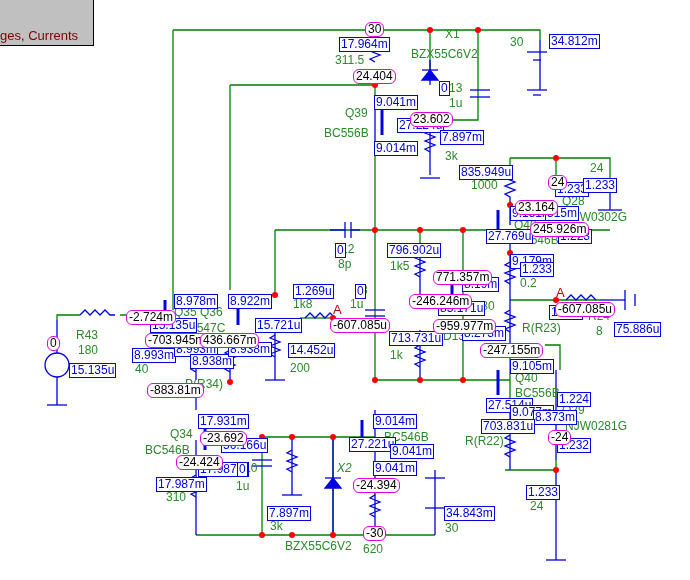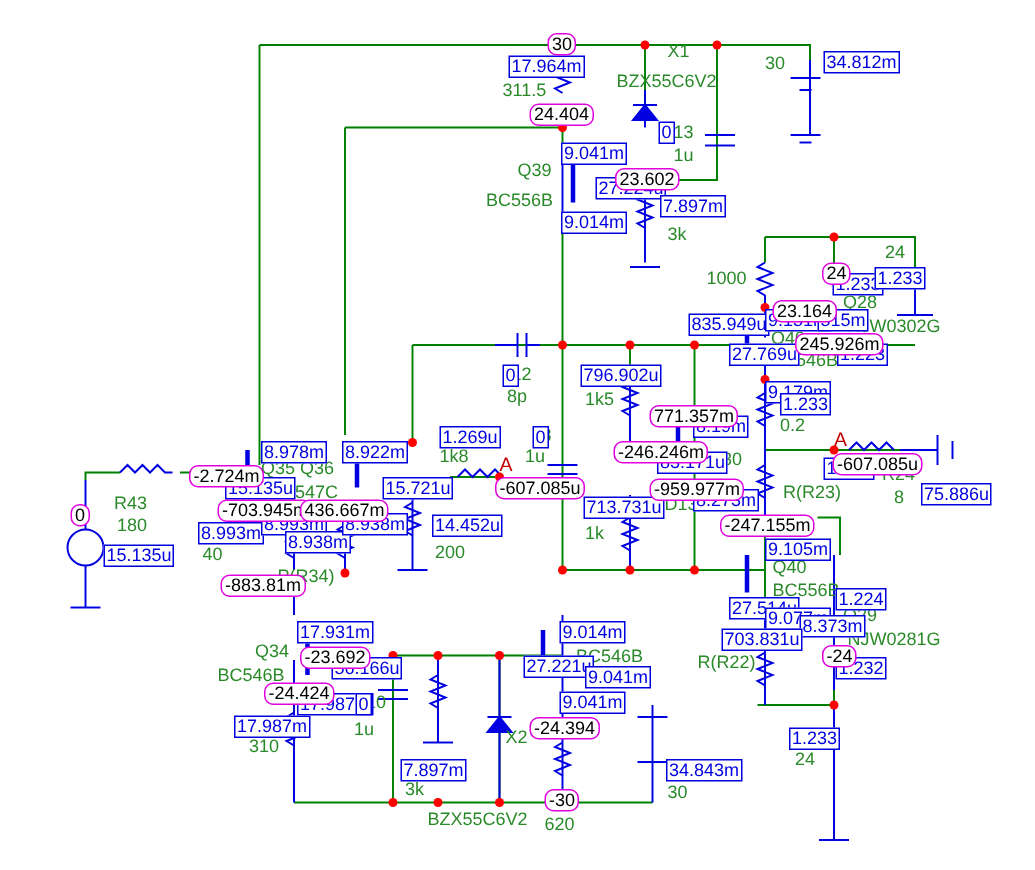--- a/index.html
+++ b/index.html
@@ -146,20 +146,23 @@
       <circle cx="556" cy="470" r="3"></circle>
         <circle cx="262" cy="437" r="3"></circle>
         <circle cx="292" cy="437" r="3"></circle>
       <circle cx="333" cy="437" r="3"></circle>
         <circle cx="262" cy="535" r="3"></circle>
         <circle cx="292" cy="535" r="3"></circle>
       <circle cx="333" cy="535" r="3"></circle>
     </g>
   </svg>
 
+  <div class="panel">
+    <span>ges, Currents</span>
+  </div>
 
   <div id="labels">
       <div class="lbl part" style="left: 445px; top: 28px;">X1</div>
       <div class="lbl part" style="left: 411px; top: 48px;">BZX55C6V2</div>
       <div class="lbl part" style="left: 335px; top: 54px;">311.5</div>
       <div class="lbl part" style="left: 510px; top: 36px;">30</div>
       <div class="lbl part" style="left: 449px; top: 82px;">13</div>
       <div class="lbl part" style="left: 449px; top: 97px;">1u</div>
       <div class="lbl part" style="left: 345px; top: 107px;">Q39</div>
       <div class="lbl part" style="left: 324px; top: 127px;">BC556B</div>
@@ -195,35 +198,35 @@
       <div class="lbl part" style="left: 562px; top: 404px;">Q29</div>
       <div class="lbl part" style="left: 565px; top: 420px;">NJW0281G</div>
       <div class="lbl part" style="left: 465px; top: 435px;">R(R22)</div>
       <div class="lbl part" style="left: 530px; top: 500px;">24</div>
       <div class="lbl part" style="left: 170px; top: 428px;">Q34</div>
       <div class="lbl part" style="left: 145px; top: 444px;">BC546B</div>
       <div class="lbl part" style="left: 244px; top: 462px;">10</div>
       <div class="lbl part" style="left: 236px; top: 480px;">1u</div>
       <div class="lbl part" style="left: 166px; top: 491px;">310</div>
       <div class="lbl part" style="left: 270px; top: 520px;">3k</div>
-      <div class="lbl part" style="left: 337px; top: 485px;">X2</div>
+      <div class="lbl part" style="left: 337px; top: 462px; font-style: italic;">X2</div>
       <div class="lbl part" style="left: 285px; top: 540px;">BZX55C6V2</div>
       <div class="lbl part" style="left: 384px; top: 431px;">BC546B</div>
       <div class="lbl part" style="left: 445px; top: 522px;">30</div>
       <div class="lbl part" style="left: 363px; top: 543px;">620</div>
       <div class="lbl node" style="left: 333px; top: 303px;">A</div>
       <div class="lbl node" style="left: 556px; top: 286px;">A</div>
       <div class="lbl cur" style="left: 339px; top: 37px;">17.964m</div>
       <div class="lbl cur" style="left: 374px; top: 95px;">9.041m</div>
       <div class="lbl cur" style="left: 397px; top: 118px;">27.224u</div>
       <div class="lbl cur" style="left: 374px; top: 141px;">9.014m</div>
       <div class="lbl cur" style="left: 440px; top: 130px;">7.897m</div>
       <div class="lbl cur" style="left: 439px; top: 81px;">0</div>
       <div class="lbl cur" style="left: 549px; top: 34px;">34.812m</div>
-      <div class="lbl cur" style="left: 459px; top: 165px; margin-top: 44px;">835.949u</div>
+      <div class="lbl cur" style="left: 459px; top: 165px;">835.949u</div>
       <div class="lbl cur" style="left: 555px; top: 182px;">1.233</div>
       <div class="lbl cur" style="left: 583px; top: 178px;">1.233</div>
       <div class="lbl cur" style="left: 510px; top: 206px;">9.151m</div>
       <div class="lbl cur" style="left: 545px; top: 206px;">515m</div>
       <div class="lbl cur" style="left: 486px; top: 229px;">27.769u</div>
       <div class="lbl cur" style="left: 558px; top: 229px;">1.223</div>
       <div class="lbl cur" style="left: 510px; top: 254px;">9.179m</div>
       <div class="lbl cur" style="left: 520px; top: 262px;">1.233</div>
       <div class="lbl cur" style="left: 335px; top: 243px;">0</div>
       <div class="lbl cur" style="left: 387px; top: 243px;">796.902u</div>

